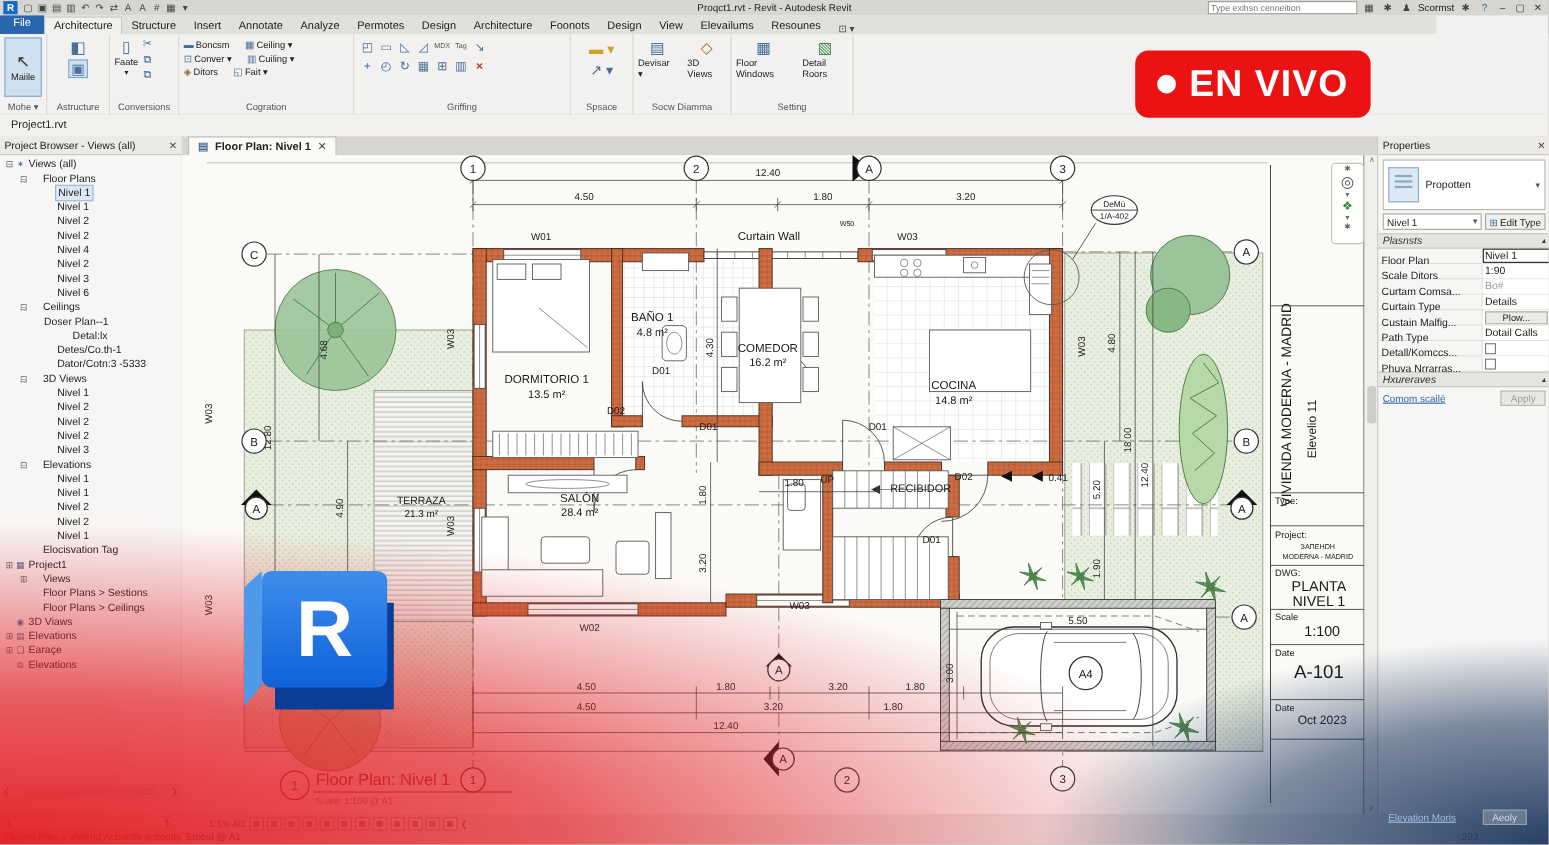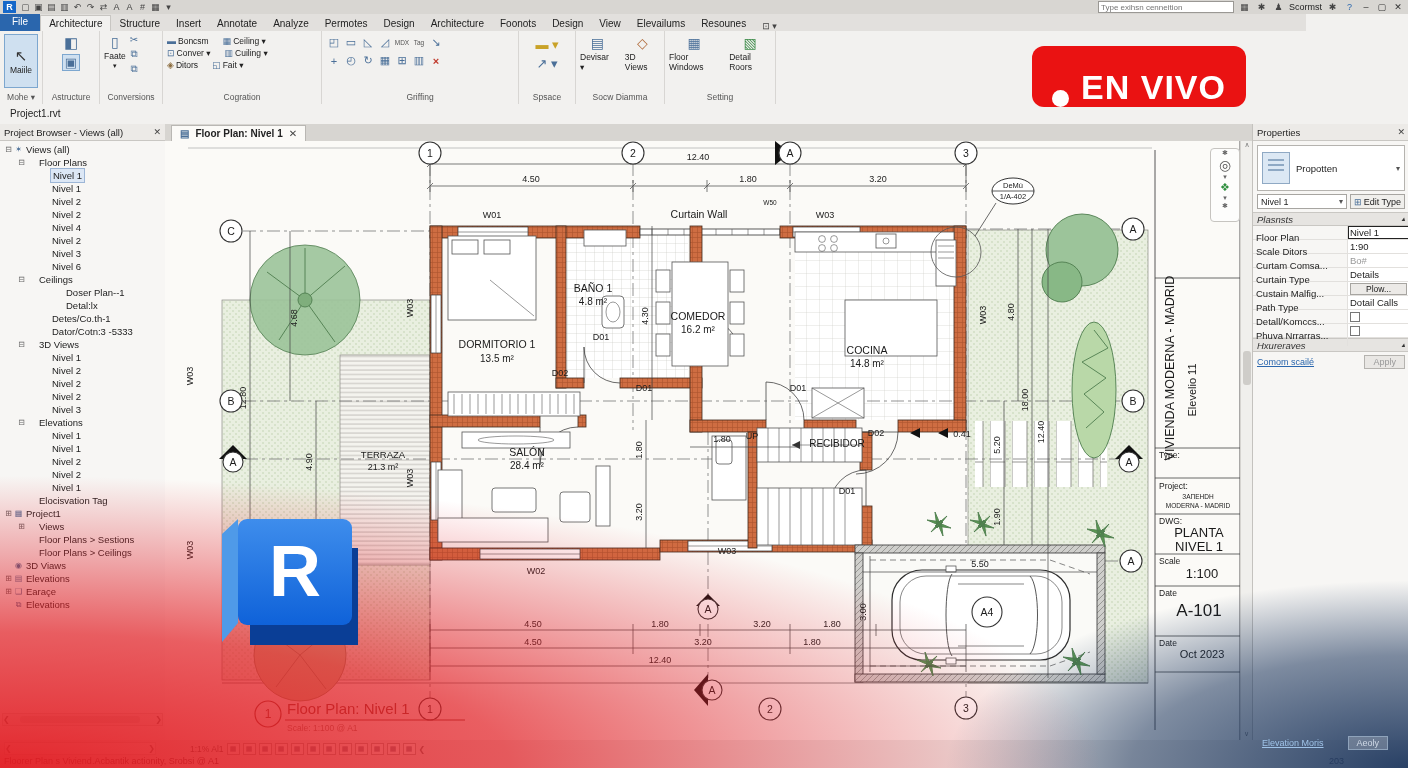--- a/index.html
+++ b/index.html
@@ -111,33 +111,34 @@
   .sticons{position:absolute;left:190px;top:3px;display:flex;gap:3px;align-items:center;}
   .stic{width:11px;height:10px;border:1px solid #a8a6a2;background:#f6f5f3;font-size:7px;color:#667;
         display:flex;align-items:center;justify-content:center;}
   .stline{position:absolute;left:4px;top:16px;font-size:9px;color:#55333a;}
   
   .redov{left:0;bottom:0;width:1120px;height:310px;z-index:40;pointer-events:none;
     background:radial-gradient(120% 115% at 0% 100%, rgba(226,28,34,.95) 0%, rgba(226,28,34,.7) 38%, rgba(224,30,40,.35) 60%, rgba(224,30,40,0) 82%);}
   .blueov{right:0;bottom:0;width:560px;height:200px;z-index:39;pointer-events:none;
     background:radial-gradient(110% 125% at 100% 100%, rgba(24,50,90,.92) 0%, rgba(24,50,90,.55) 45%, rgba(24,50,90,0) 75%);}
   .live{left:1032px;top:46px;width:214px;height:61px;background:#ea1212;border-radius:12px;z-index:50;
-        display:flex;align-items:flex-end;justify-content:center;gap:12px;color:#fff;}
+        display:flex;align-items:center;justify-content:center;gap:12px;color:#fff;}
   .live .dot{width:17px;height:17px;border-radius:50%;background:#fff;}
   .live .txt{font-size:34px;font-weight:bold;letter-spacing:1px;}
   .logo{left:218px;top:510px;z-index:45;}
 </style>
 </head>
 <body>
 
 <div id="app">
 
   <div class="abs titlebar">
     <span class="appicon">R</span>
     <span id="qat"><span class="qat-ic">▢</span><span class="qat-ic">▣</span><span class="qat-ic">▤</span><span class="qat-ic">▥</span><span class="qat-ic">↶</span><span class="qat-ic">↷</span><span class="qat-ic">⇄</span><span class="qat-ic">A</span><span class="qat-ic">A</span><span class="qat-ic">#</span><span class="qat-ic">▦</span><span class="qat-ic">▾</span></span>
+    <span class="tb-title">Proqct1.rvt - Revit - Autodesk Revit</span>
     <span class="tb-right">
       <input class="searchbox" placeholder="Type exihsn cenneition" style="">
       <span class="qat-ic">▦</span>
       <span class="qat-ic">✱</span>
       <span class="qat-ic">♟</span>
       <span style="font-size:9px">Scormst</span>
       <span class="qat-ic">✱</span>
       <span class="qat-ic" style="color:#2a66ad">?</span>
       <span class="winctl">–</span>
       <span class="winctl">▢</span>
@@ -347,21 +348,21 @@
         <div class="trow" style="padding-left: 30px;">
           <span class="exp"></span>
           <span class="tic" style="color: rgb(74, 111, 152);"></span>
           <span class="lbl">Nivel 6</span>
         </div>
         <div class="trow" style="padding-left: 17px;">
           <span class="exp">⊟</span>
           <span class="tic" style="color: rgb(74, 111, 152);"></span>
           <span class="lbl">Ceilings</span>
         </div>
-        <div class="trow" style="padding-left: 44px;">
+        <div class="trow" style="padding-left: 18px;">
           <span class="exp"></span>
           <span class="tic" style="color: rgb(74, 111, 152);"></span>
           <span class="lbl">Doser Plan--1</span>
         </div>
         <div class="trow" style="padding-left: 30px; margin-left: 14px;">
           <span class="exp"></span>
           <span class="tic" style="color: rgb(74, 111, 152);"></span>
           <span class="lbl">Detal:lx</span>
         </div>
         <div class="trow" style="padding-left: 30px;">

